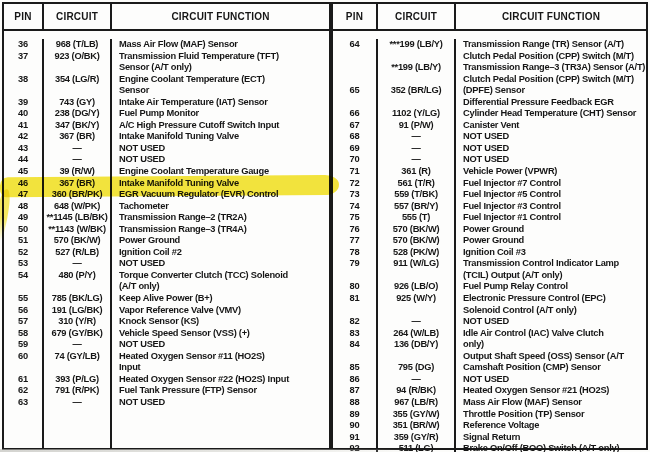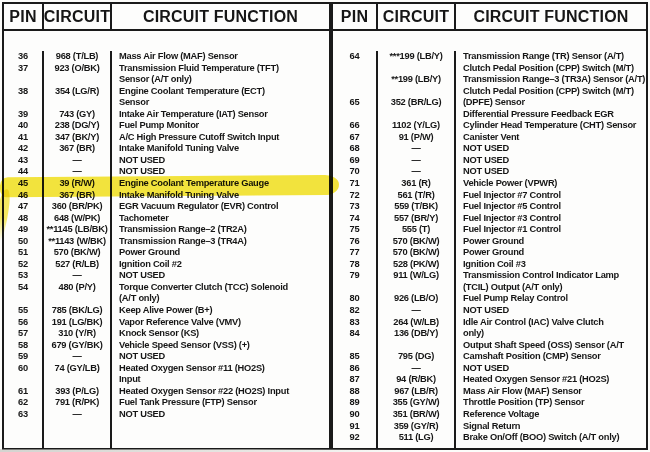--- a/index.html
+++ b/index.html
@@ -22,24 +22,24 @@
     background:#fdfdfc;
     display:flex;flex-direction:column;
     height:448px;
   }
   .t0{width:329px;}
   .t1{width:317px;}
   .thead{
     display:flex;align-items:center;
     height:25px;flex:0 0 25px;
     border-bottom:2px solid #1a1a1a;
-    font-size:16px;letter-spacing:0.2px;
+    font-size:10px;letter-spacing:0.2px;
   }
   .thead .cell{display:flex;align-items:center;justify-content:center;height:100%;}
-  .tbody{flex:1;display:flex;flex-direction:column;padding-top:20px;}
+  .tbody{flex:1;display:flex;flex-direction:column;padding-top:8px;}
   .row{display:flex;align-items:flex-start;}
   .row.filler{flex:1;}
   .cell{box-sizing:border-box;}
   .pin{
     text-align:center;
     border-right:2px solid #1a1a1a;
     align-self:stretch;
   }
   .circuit{
     text-align:center;
@@ -434,20 +434,28 @@
             </div>
           </div>
           <div class="row">
             <div class="cell pin">80</div>
             <div class="cell circuit">926 (LB/O)</div>
             <div class="cell fn">
               <div class="fline">Fuel Pump Relay Control</div>
             </div>
           </div>
           <div class="row">
+            <div class="cell pin">81</div>
+            <div class="cell circuit">925 (W/Y)</div>
+            <div class="cell fn">
+              <div class="fline">Electronic Pressure Control (EPC)</div>
+              <div class="fline">Solenoid Control (A/T only)</div>
+            </div>
+          </div>
+          <div class="row">
             <div class="cell pin">82</div>
             <div class="cell circuit">—</div>
             <div class="cell fn">
               <div class="fline">NOT USED</div>
             </div>
           </div>
           <div class="row">
             <div class="cell pin">83</div>
             <div class="cell circuit">264 (W/LB)</div>
             <div class="cell fn">

